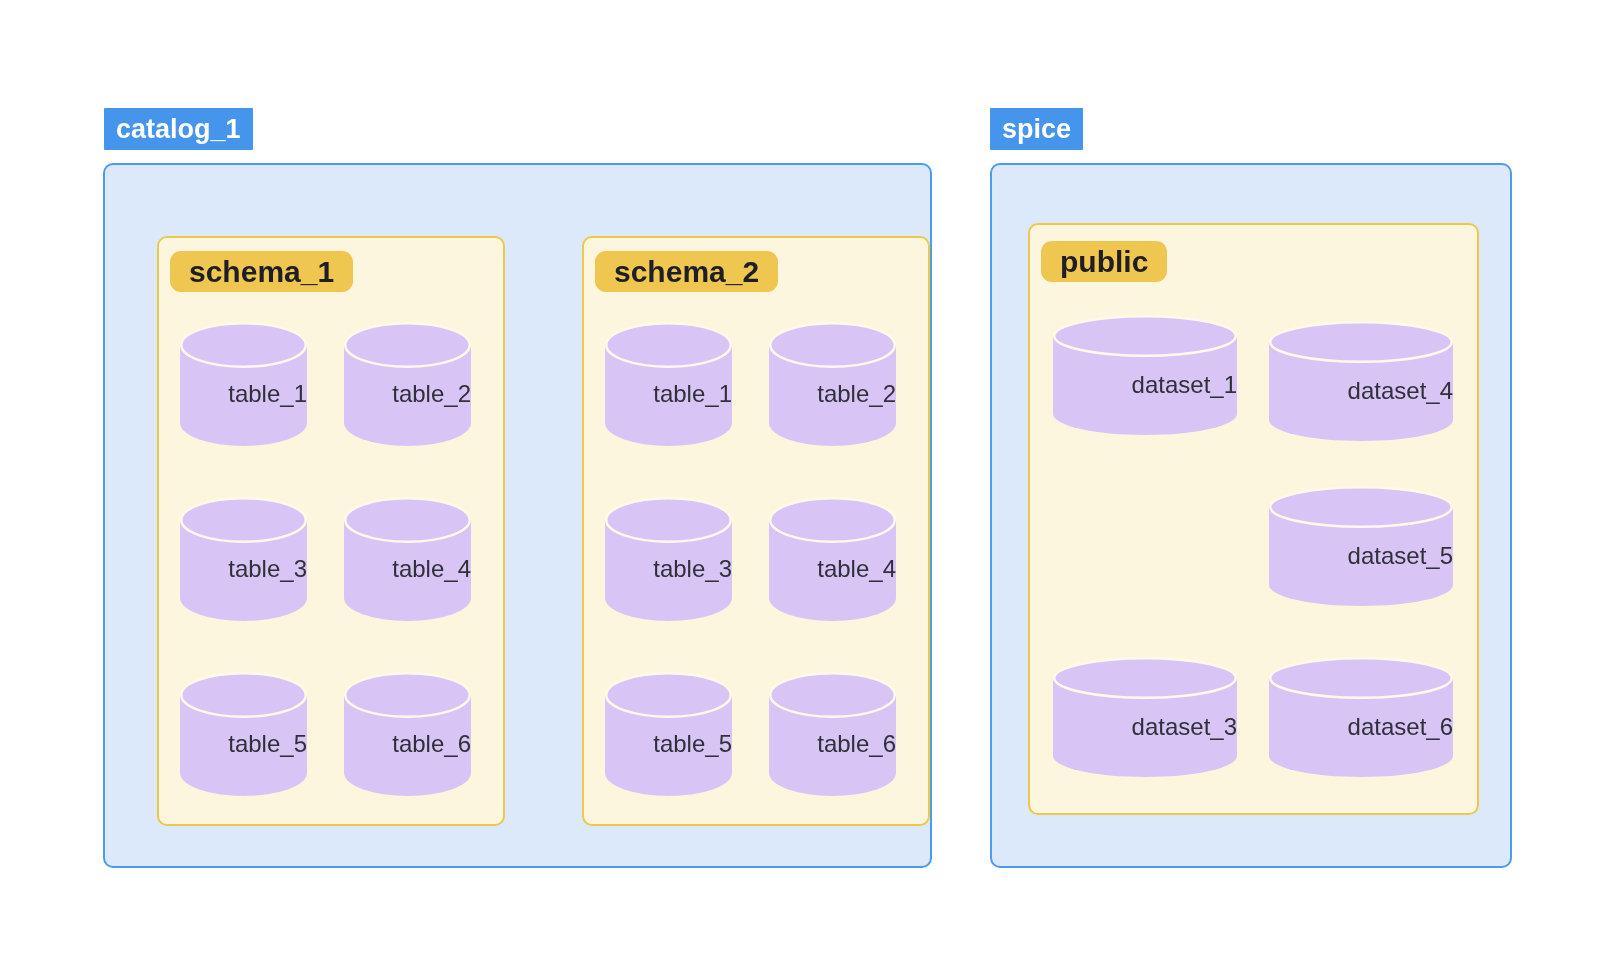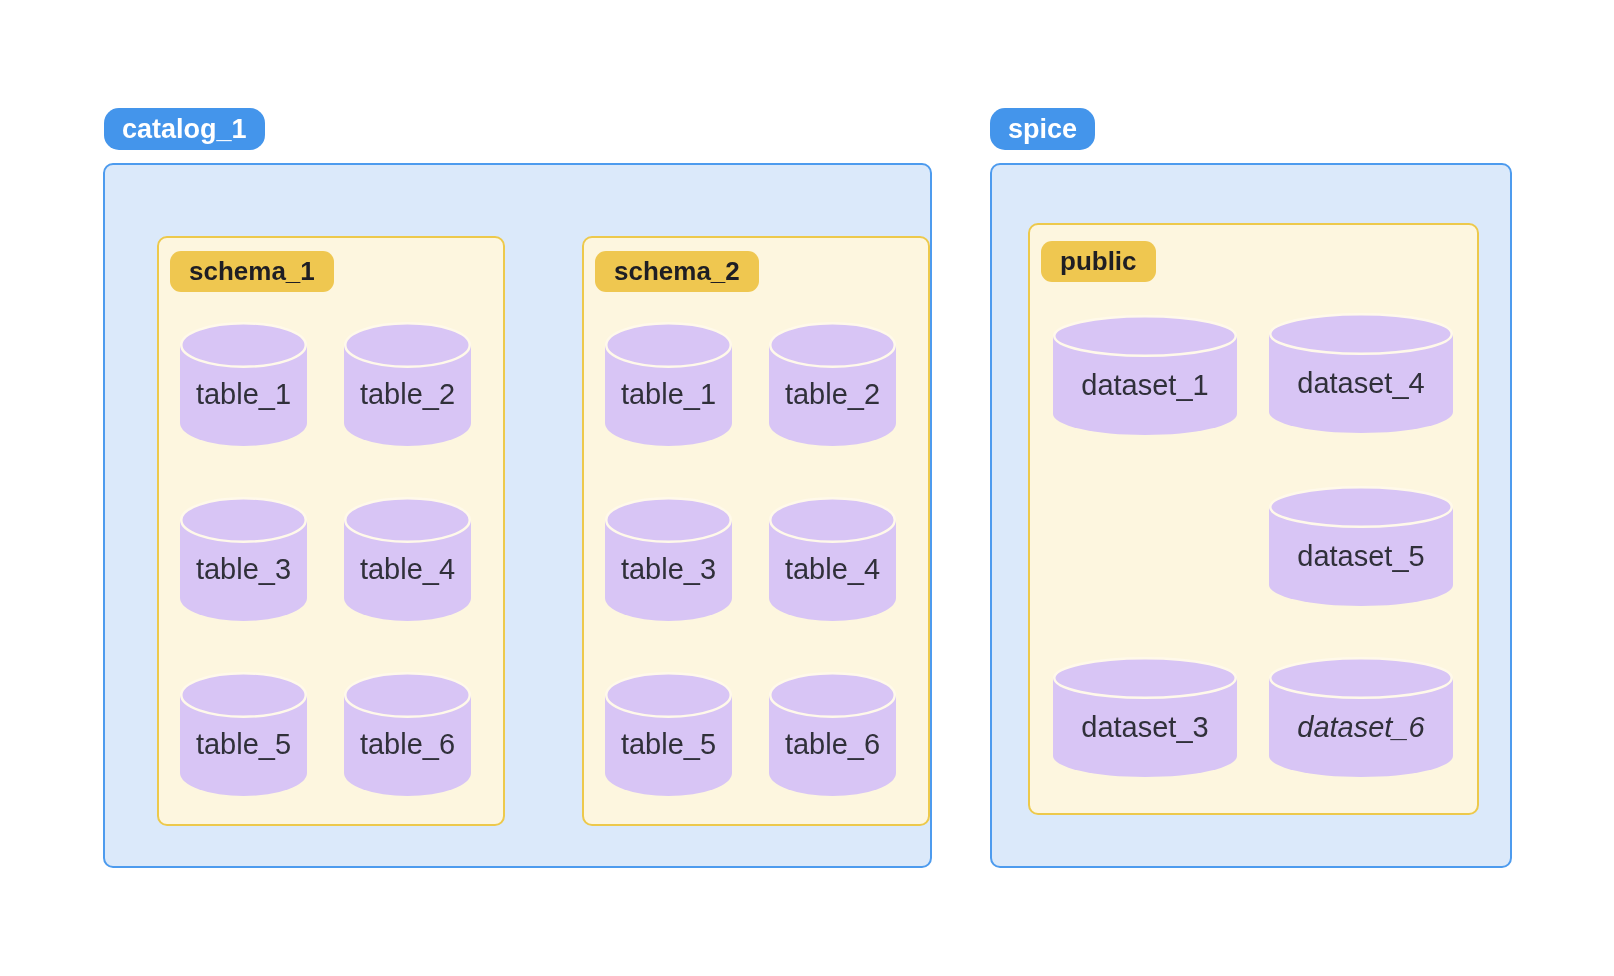--- a/index.html
+++ b/index.html
@@ -18,34 +18,34 @@
   .badge {
     position: absolute;
     display: inline-block;
     font-weight: 700;
     white-space: nowrap;
     box-sizing: border-box;
   }
   .badge-blue {
     height: 42px;
     line-height: 42px;
-    padding: 0 18px;
-    border-radius: 15px;
+    padding: 0 12px;
+    border-radius: 1px;
     background: var(--badge-blue-bg, #4495EB);
     color: var(--badge-blue-text, #FFFFFF);
     font-size: 27px;
   }
   .badge-gold {
     height: 41px;
     line-height: 41px;
     padding: 0 19px;
     border-radius: 11px;
     background: var(--badge-gold-bg, #EFC750);
     color: var(--badge-gold-text, #1E1E24);
-    font-size: 26px;
+    font-size: 30px;
   }
   .blue-container {
     position: absolute;
     box-sizing: border-box;
     background: var(--container-blue-bg, #DBE9FA);
     border: 2px solid var(--container-blue-border, #4D9BEE);
     border-radius: 10px;
   }
   .cream-box {
     position: absolute;
@@ -65,22 +65,22 @@
     position: absolute;
     inset: 0;
     display: block;
   }
   .cyl-label {
     position: absolute;
     left: 0;
     right: 0;
     top: 58%;
     transform: translateY(-50%);
-    text-align: center;
-    font-size: 29px;
+    text-align: right;
+    font-size: 24px;
     font-weight: 400;
     color: var(--cylinder-text, #30303A);
   }
   
   .catalog1-badge { left: 104px; top: 108px; }
   .catalog1-container { left: 103px; top: 163px; width: 829px; height: 705px; }
   .schema1-box { left: 52px;  top: 71px; width: 348px; height: 590px; }
   .schema2-box { left: 433px; top: 71px; width: 348px; height: 590px; margin-left: 44px; }
   .schema-badge { left: 11px; top: 13px; }
 
@@ -203,42 +203,42 @@
     <div class="cream-box public-box">
       <div class="badge badge-gold public-badge">public</div>
       <div class="cyl-grid">
           <div class="cylinder" style="left: 23px; top: 90px; width: 184px; height: 120px;">
             <svg width="184" height="120" viewBox="0 0 184 120">
               <path d="M0 21 V99 A92 21 0 0 0 184 99 V21 Z" fill="#D8C5F5"></path>
               <ellipse cx="92" cy="21" rx="90.75" ry="19.75" fill="#D8C5F5" stroke="#FFF9EA" stroke-width="2.5"></ellipse>
             </svg>
             <span class="cyl-label">dataset_1</span>
           </div>
-          <div class="cylinder" style="left: 239px; top: 88px; width: 184px; height: 120px;">
+          <div class="cylinder" style="left: 239px; top: 96px; width: 184px; height: 120px;">
             <svg width="184" height="120" viewBox="0 0 184 120">
               <path d="M0 21 V99 A92 21 0 0 0 184 99 V21 Z" fill="#D8C5F5"></path>
               <ellipse cx="92" cy="21" rx="90.75" ry="19.75" fill="#D8C5F5" stroke="#FFF9EA" stroke-width="2.5"></ellipse>
             </svg>
             <span class="cyl-label">dataset_4</span>
           </div>
           <div class="cylinder" style="left: 239px; top: 261px; width: 184px; height: 120px;">
             <svg width="184" height="120" viewBox="0 0 184 120">
               <path d="M0 21 V99 A92 21 0 0 0 184 99 V21 Z" fill="#D8C5F5"></path>
               <ellipse cx="92" cy="21" rx="90.75" ry="19.75" fill="#D8C5F5" stroke="#FFF9EA" stroke-width="2.5"></ellipse>
             </svg>
             <span class="cyl-label">dataset_5</span>
           </div>
           <div class="cylinder" style="left: 23px; top: 432px; width: 184px; height: 120px;">
             <svg width="184" height="120" viewBox="0 0 184 120">
               <path d="M0 21 V99 A92 21 0 0 0 184 99 V21 Z" fill="#D8C5F5"></path>
               <ellipse cx="92" cy="21" rx="90.75" ry="19.75" fill="#D8C5F5" stroke="#FFF9EA" stroke-width="2.5"></ellipse>
             </svg>
             <span class="cyl-label">dataset_3</span>
           </div>
-          <div class="cylinder" style="left: 239px; top: 432px; width: 184px; height: 120px; font-style: italic;">
+          <div class="cylinder" style="left: 239px; top: 432px; width: 184px; height: 120px;">
             <svg width="184" height="120" viewBox="0 0 184 120">
               <path d="M0 21 V99 A92 21 0 0 0 184 99 V21 Z" fill="#D8C5F5"></path>
               <ellipse cx="92" cy="21" rx="90.75" ry="19.75" fill="#D8C5F5" stroke="#FFF9EA" stroke-width="2.5"></ellipse>
             </svg>
             <span class="cyl-label">dataset_6</span>
           </div>
         </div>
     </div>
 
   </div>

